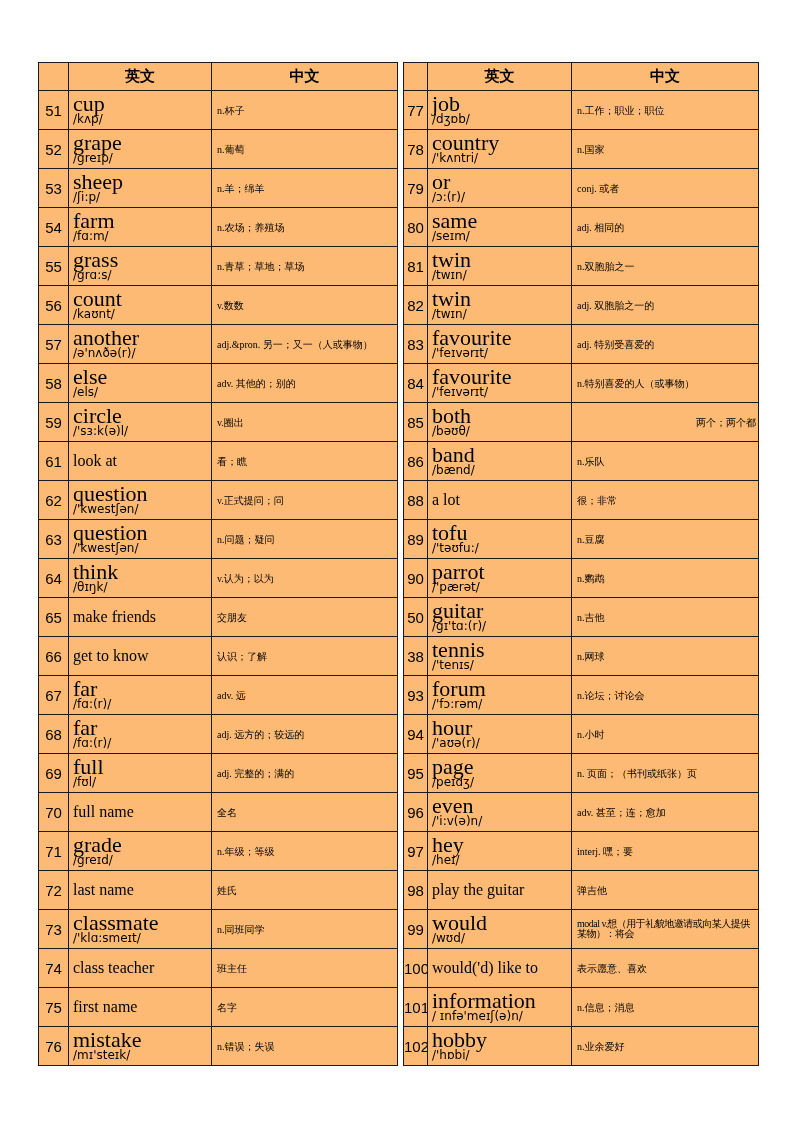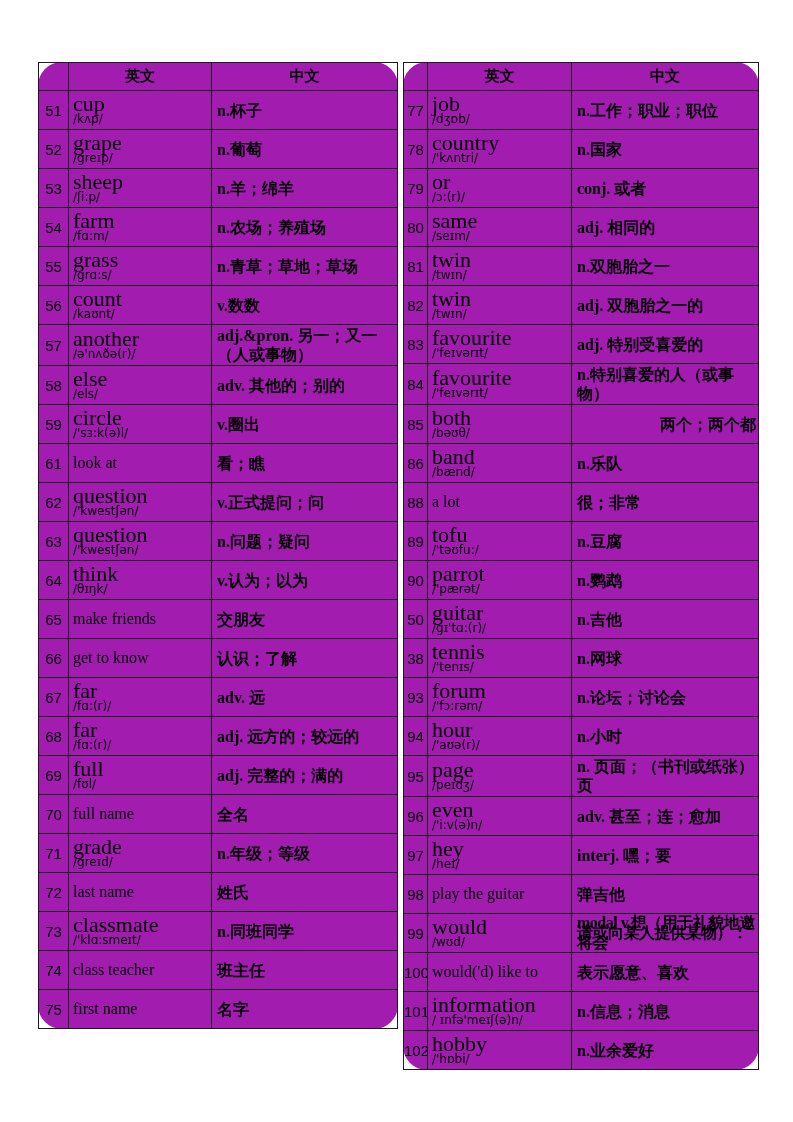--- a/index.html
+++ b/index.html
@@ -6,22 +6,21 @@
   body{
     width:793px;height:1122px;position:relative;
     font-family:"Liberation Serif", serif;color:#000;
   }
   .tables{
     position:absolute;left:38px;top:62px;
     display:flex;gap:5px;align-items:flex-start;
   }
   table{
     border-collapse:collapse;table-layout:fixed;
-    background:#a21caf;
-    border-radius:24px;
+    background:#fdba74;
   }
   table.t-left{width:359px;}
   table.t-right{width:355px;}
   td,th{
     border:1px solid #1b1b1b;
     padding:0;vertical-align:middle;
     overflow:hidden;
   }
   th{
     height:27px;
@@ -47,23 +46,22 @@
   }
   .word.plain{font-size:16px;line-height:18px;}
   .phon{
     display:block;
     font-family:"DejaVu Sans", sans-serif;
     font-size:12px;line-height:13px;
     white-space:nowrap;
   }
   td.cn-cell{
     font-family:"Liberation Serif", serif;
-    font-size:16px;line-height:19px;
+    font-size:10px;line-height:19px;
     padding:1px 2px 1px 5px;
-    font-weight:bold;
   }
   td.cn-cell.cn-right{text-align:right;padding-right:2px;}
   td.cn-cell.cn-overflow{line-height:10px;letter-spacing:-0.5px;}
   .footer{
     position:absolute;left:0;top:1142px;width:100%;
     text-align:center;
     font-family:"Liberation Serif", serif;
     font-size:15px;
     margin-left:24px;
   }
@@ -312,20 +310,30 @@
         </tr>
         <tr class="vrow">
           <td class="num">75</td>
           <td class="en-cell">
             <div class="en-wrap">
               <span class="word plain">first name</span>
             </div>
           </td>
           <td class="cn-cell">名字</td>
         </tr>
+        <tr class="vrow">
+          <td class="num">76</td>
+          <td class="en-cell">
+            <div class="en-wrap">
+              <span class="word">mistake</span>
+              <span class="phon">/mɪ'steɪk/</span>
+            </div>
+          </td>
+          <td class="cn-cell">n.错误；失误</td>
+        </tr>
       </tbody>
   </table>
 
   <table class="t-right">
     <colgroup>
         <col style="width:24px">
         <col style="width:144px">
         <col style="width:187px">
       </colgroup>
     <thead>

